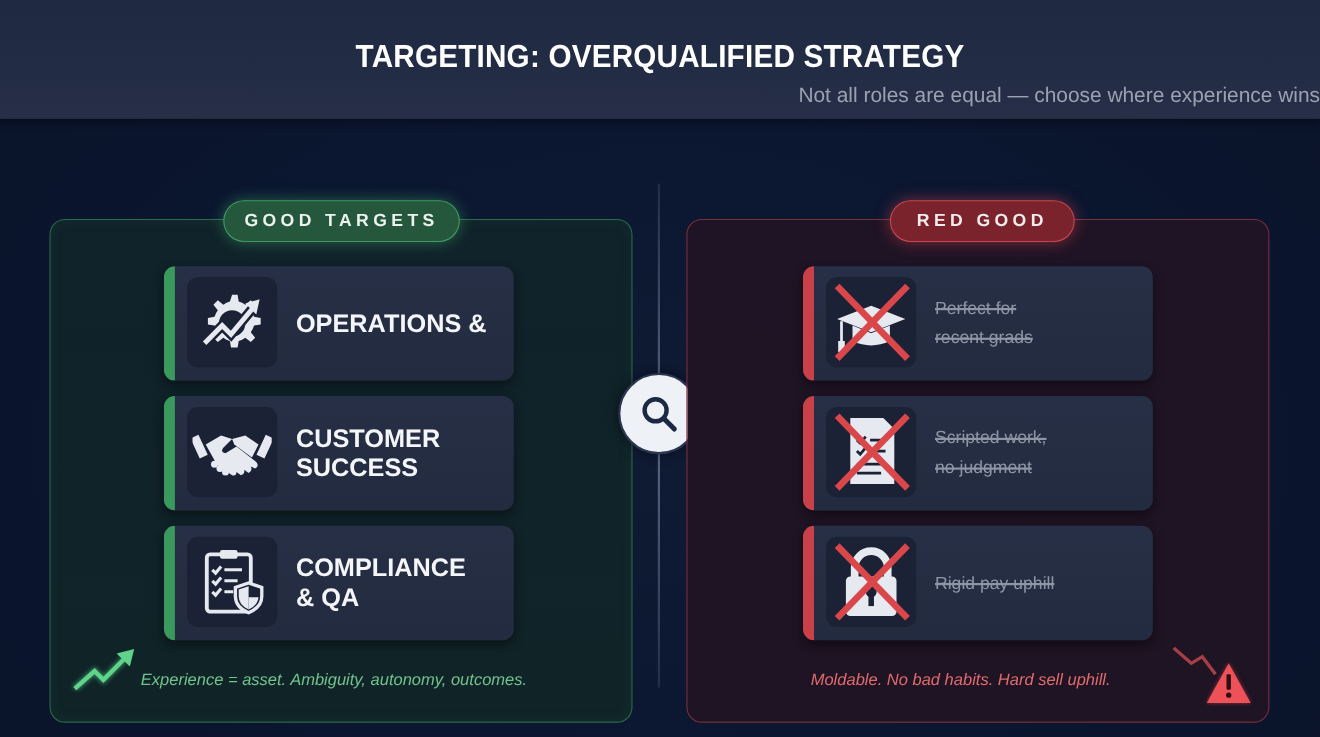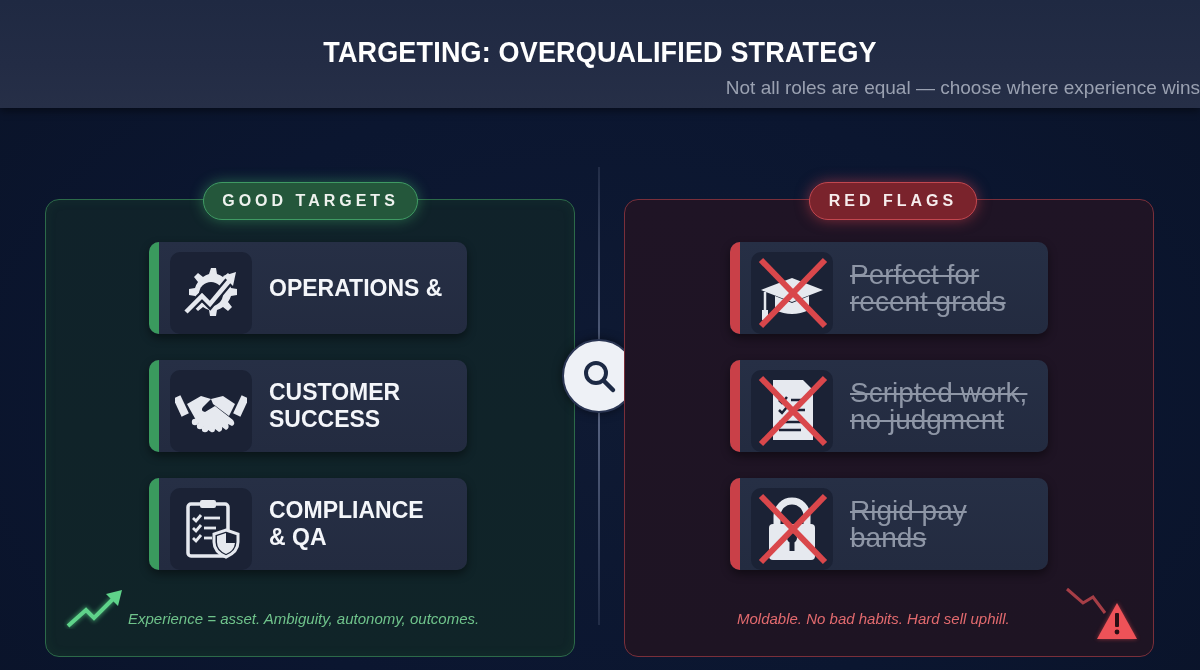--- a/index.html
+++ b/index.html
@@ -49,21 +49,21 @@
     background: #24573b; border: 1.5px solid #3f9a63;
     box-shadow: 0 0 14px rgba(70,190,110,0.45);
   }
   .bad .pill {
     left: 184px; width: 168px;
     background: #7a232c; border: 1.5px solid #c2474f;
     box-shadow: 0 0 14px rgba(230,70,80,0.5);
     color: #f6ecec;
   }
   .card {
-    position: absolute; width: 318px; height: 92px;
+    position: absolute; width: 318px; height: 104px;
     background: linear-gradient(180deg, #262f45 0%, #232b40 100%);
     border-radius: 10px; overflow: hidden;
     box-shadow: 0 4px 10px rgba(0,0,0,0.45);
     display: flex; align-items: center;
   }
   .card .bar { position: absolute; left: 0; top: 0; bottom: 0; width: 10px; }
   .good .card .bar { background: #3a9a5e; }
   .bad .card .bar { background: #c94048; }
   .card .icon-box {
     position: absolute; left: 21px; top: 10px; width: 82px; height: 82px;
@@ -71,21 +71,21 @@
     display: flex; align-items: center; justify-content: center;
   }
   .card .label {
     position: absolute; left: 120px; right: 10px;
     font-size: 23px; font-weight: 700; line-height: 27px; color: #f4f6fa;
     text-transform: uppercase;
   }
   .bad .card .label {
     font-weight: 400; text-transform: none; color: #8e96a6;
     text-decoration: line-through; text-decoration-color: #8e96a6;
-    text-decoration-thickness: 2px; font-size: 28px;
+    text-decoration-thickness: 2px; font-size: 16px;
   }
   .footer-note {
     position: absolute; font-size: 15px; font-style: italic;
   }
   .good .footer-note { left: 82px; top: 410px; color: #6fc38b; }
   .bad .footer-note { left: 112px; top: 410px; color: #e26a6e; }
   .divider {
     position: absolute; left: 598px; top: 167px; width: 2px; height: 458px;
     background: linear-gradient(180deg, rgba(120,130,160,0.2), #5b6785 50%, rgba(120,130,160,0.2));
   }
@@ -189,21 +189,21 @@
 
 <div class="divider"></div>
 <div class="magnifier">
   <svg width="40" height="40" viewBox="0 0 40 40">
     <circle cx="17" cy="17" r="10" fill="none" stroke="#1c2944" stroke-width="4"></circle>
     <line x1="24.5" y1="24.5" x2="34" y2="34" stroke="#1c2944" stroke-width="4.5" stroke-linecap="round"></line>
   </svg>
 </div>
 
 <div class="panel bad">
-  <div class="pill">RED FLAGS</div>
+  <div class="pill">RED GOOD</div>
 
   <div class="card" style="left:105px; top:42px;">
     <div class="bar"></div>
     <div class="icon-box">
       <svg width="82" height="82" viewBox="0 0 82 82">
         <polygon points="41,26 72,38 41,50 10,38" fill="#e6e9ef"></polygon>
         <path d="M24 44 v14 q17 8 34 0 v-14 l-17 7 z" fill="#e6e9ef"></path>
         <line x1="14" y1="40" x2="14" y2="62" stroke="#e6e9ef" stroke-width="2.5"></line>
         <rect x="11" y="58" width="6" height="10" fill="#e6e9ef"></rect>
         <line x1="10" y1="8" x2="74" y2="74" stroke="#d9474b" stroke-width="6"></line>
@@ -249,21 +249,21 @@
       <svg width="82" height="82" viewBox="0 0 82 82">
         <path d="M26 38 v-10 a15 15 0 0 1 30 0 v10" fill="none" stroke="#e6e9ef" stroke-width="7"></path>
         <rect x="18" y="36" width="46" height="36" rx="4" fill="#e6e9ef"></rect>
         <circle cx="41" cy="50" r="5" fill="#1b2235"></circle>
         <rect x="38.5" y="52" width="5" height="11" fill="#1b2235"></rect>
         <line x1="10" y1="8" x2="74" y2="74" stroke="#d9474b" stroke-width="6"></line>
         <line x1="74" y1="8" x2="10" y2="74" stroke="#d9474b" stroke-width="6"></line>
       </svg>
     </div>
     <div class="label">
-      <div>Rigid pay bands</div>
+      <div>Rigid pay uphill</div>
     </div>
   </div>
 
   <div class="footer-note">Moldable. No bad habits. Hard sell uphill.</div>
   <svg style="position:absolute; left:440px; top:385px;" width="76" height="60" viewBox="0 0 76 60">
     <defs>
         <filter id="rg">
           <feGaussianBlur stdDeviation="2"></feGaussianBlur>
         </filter>
       </defs>

